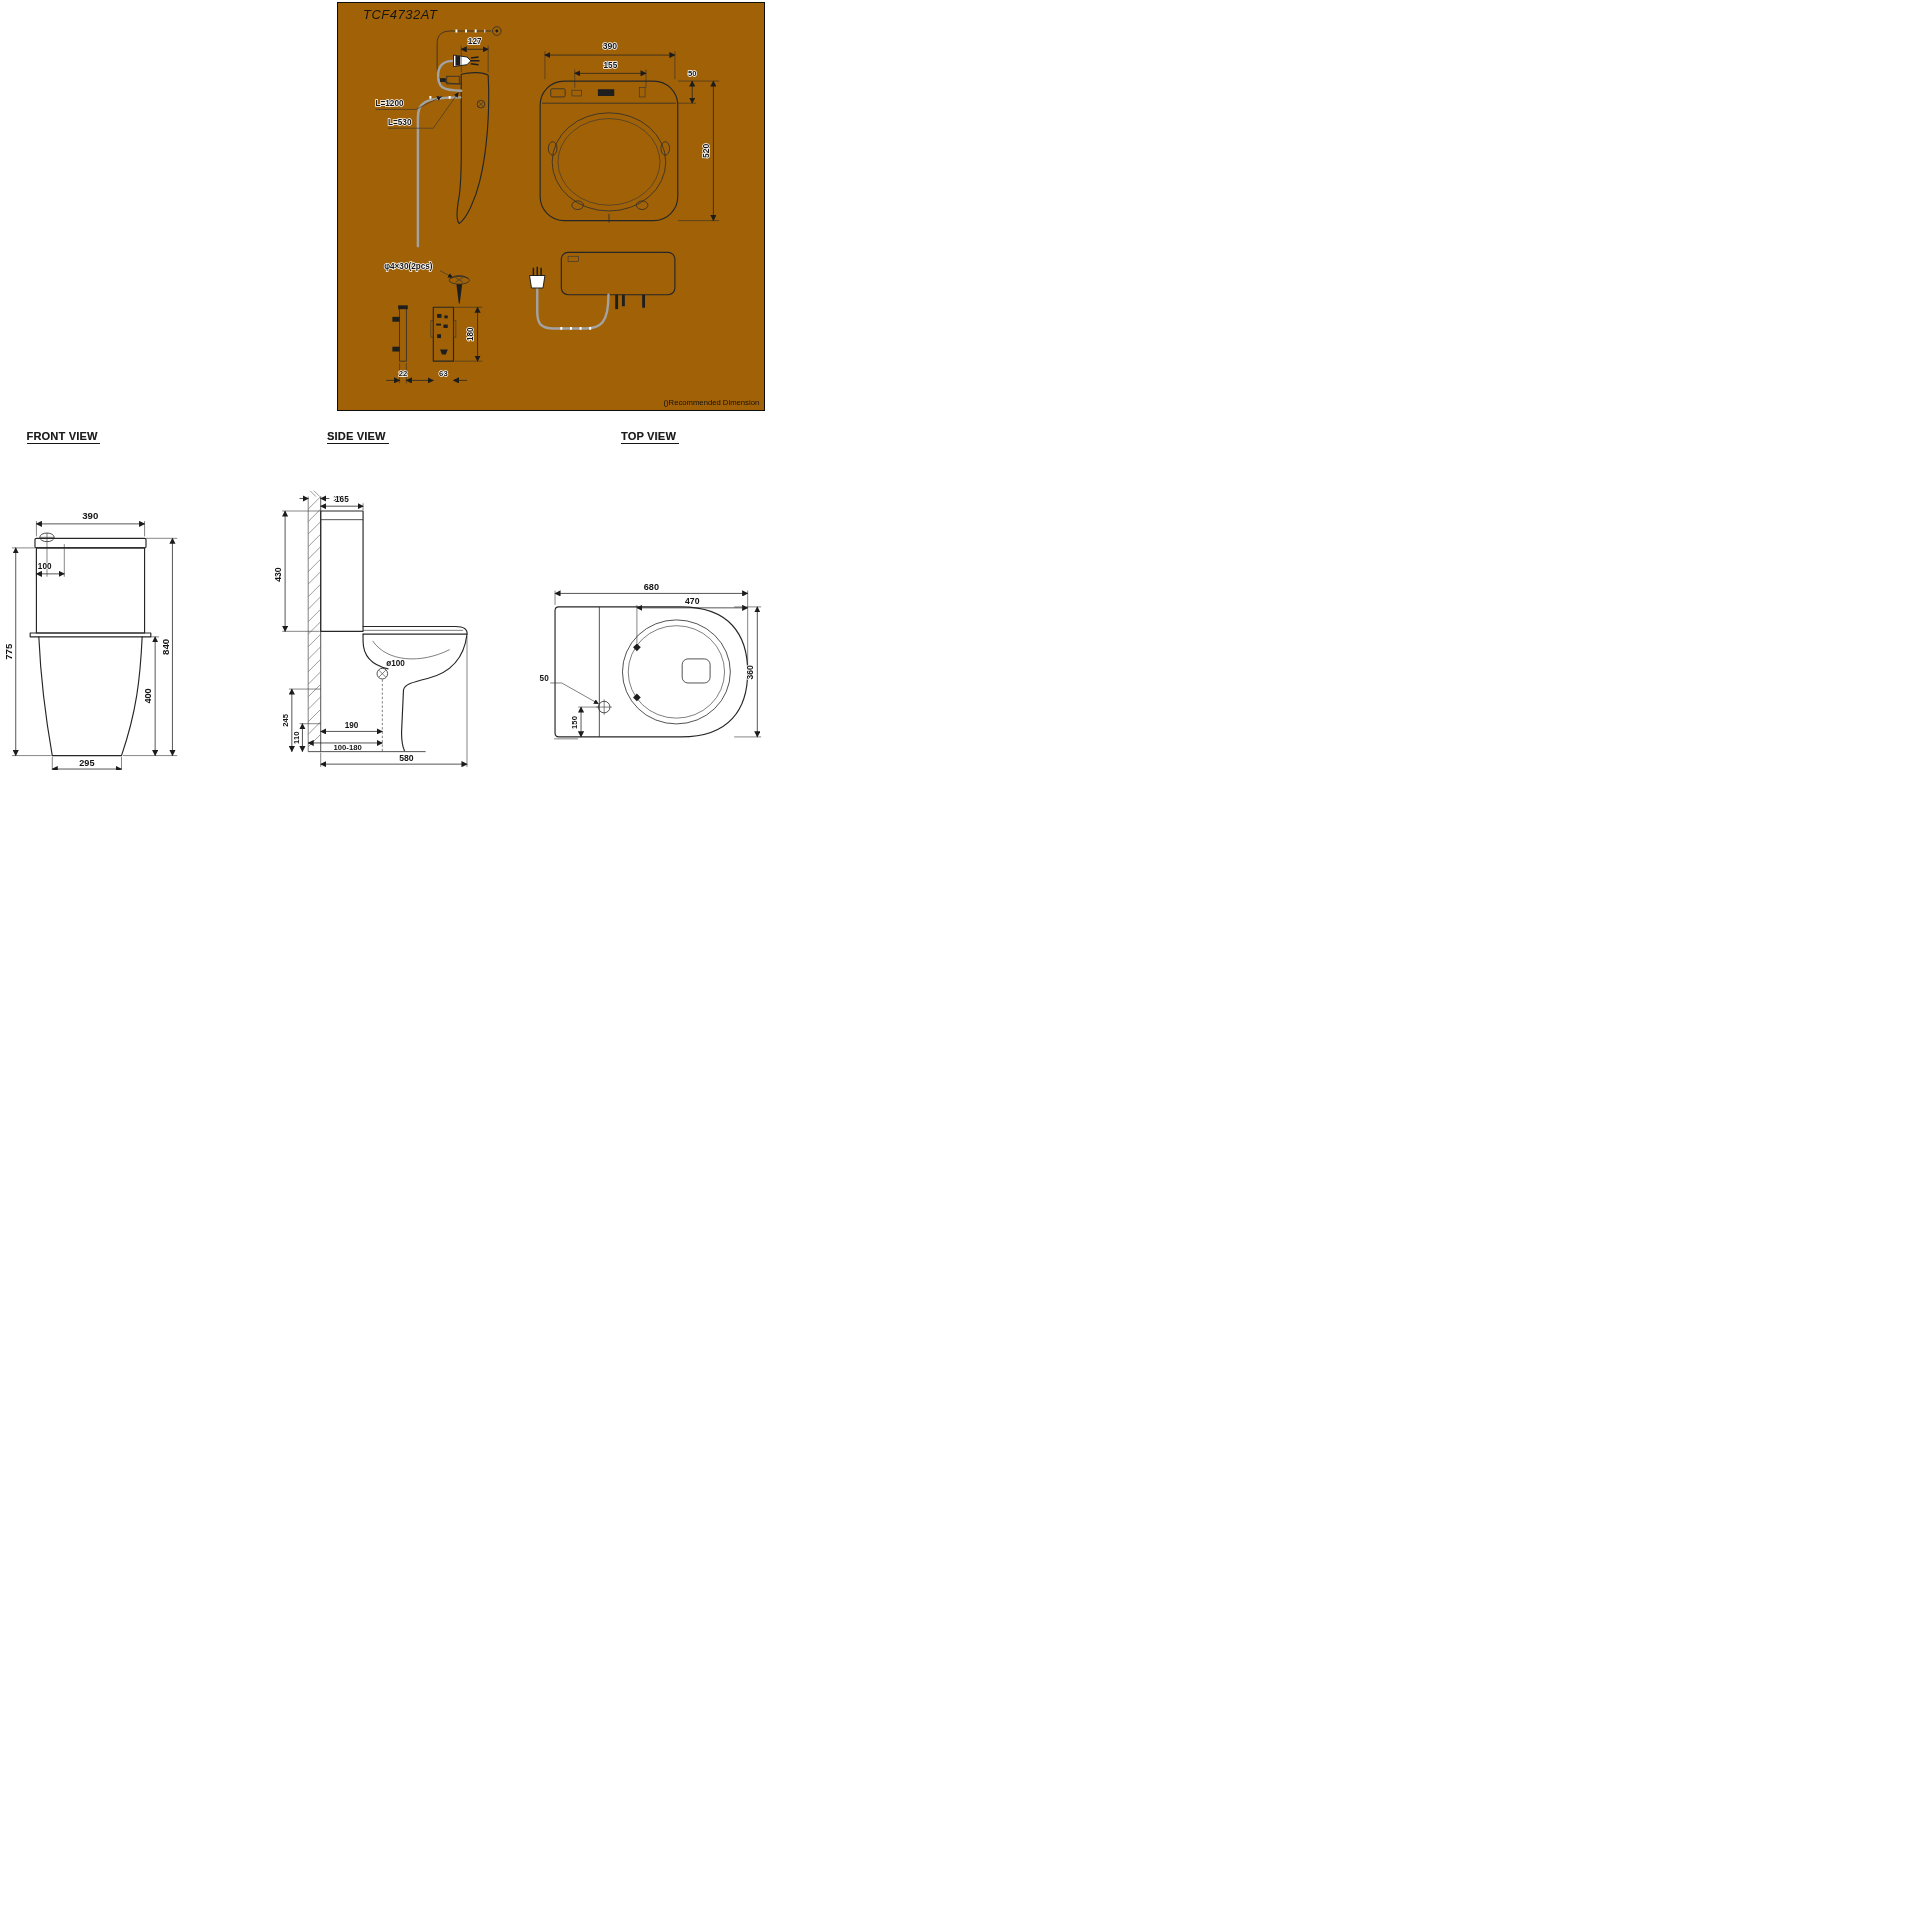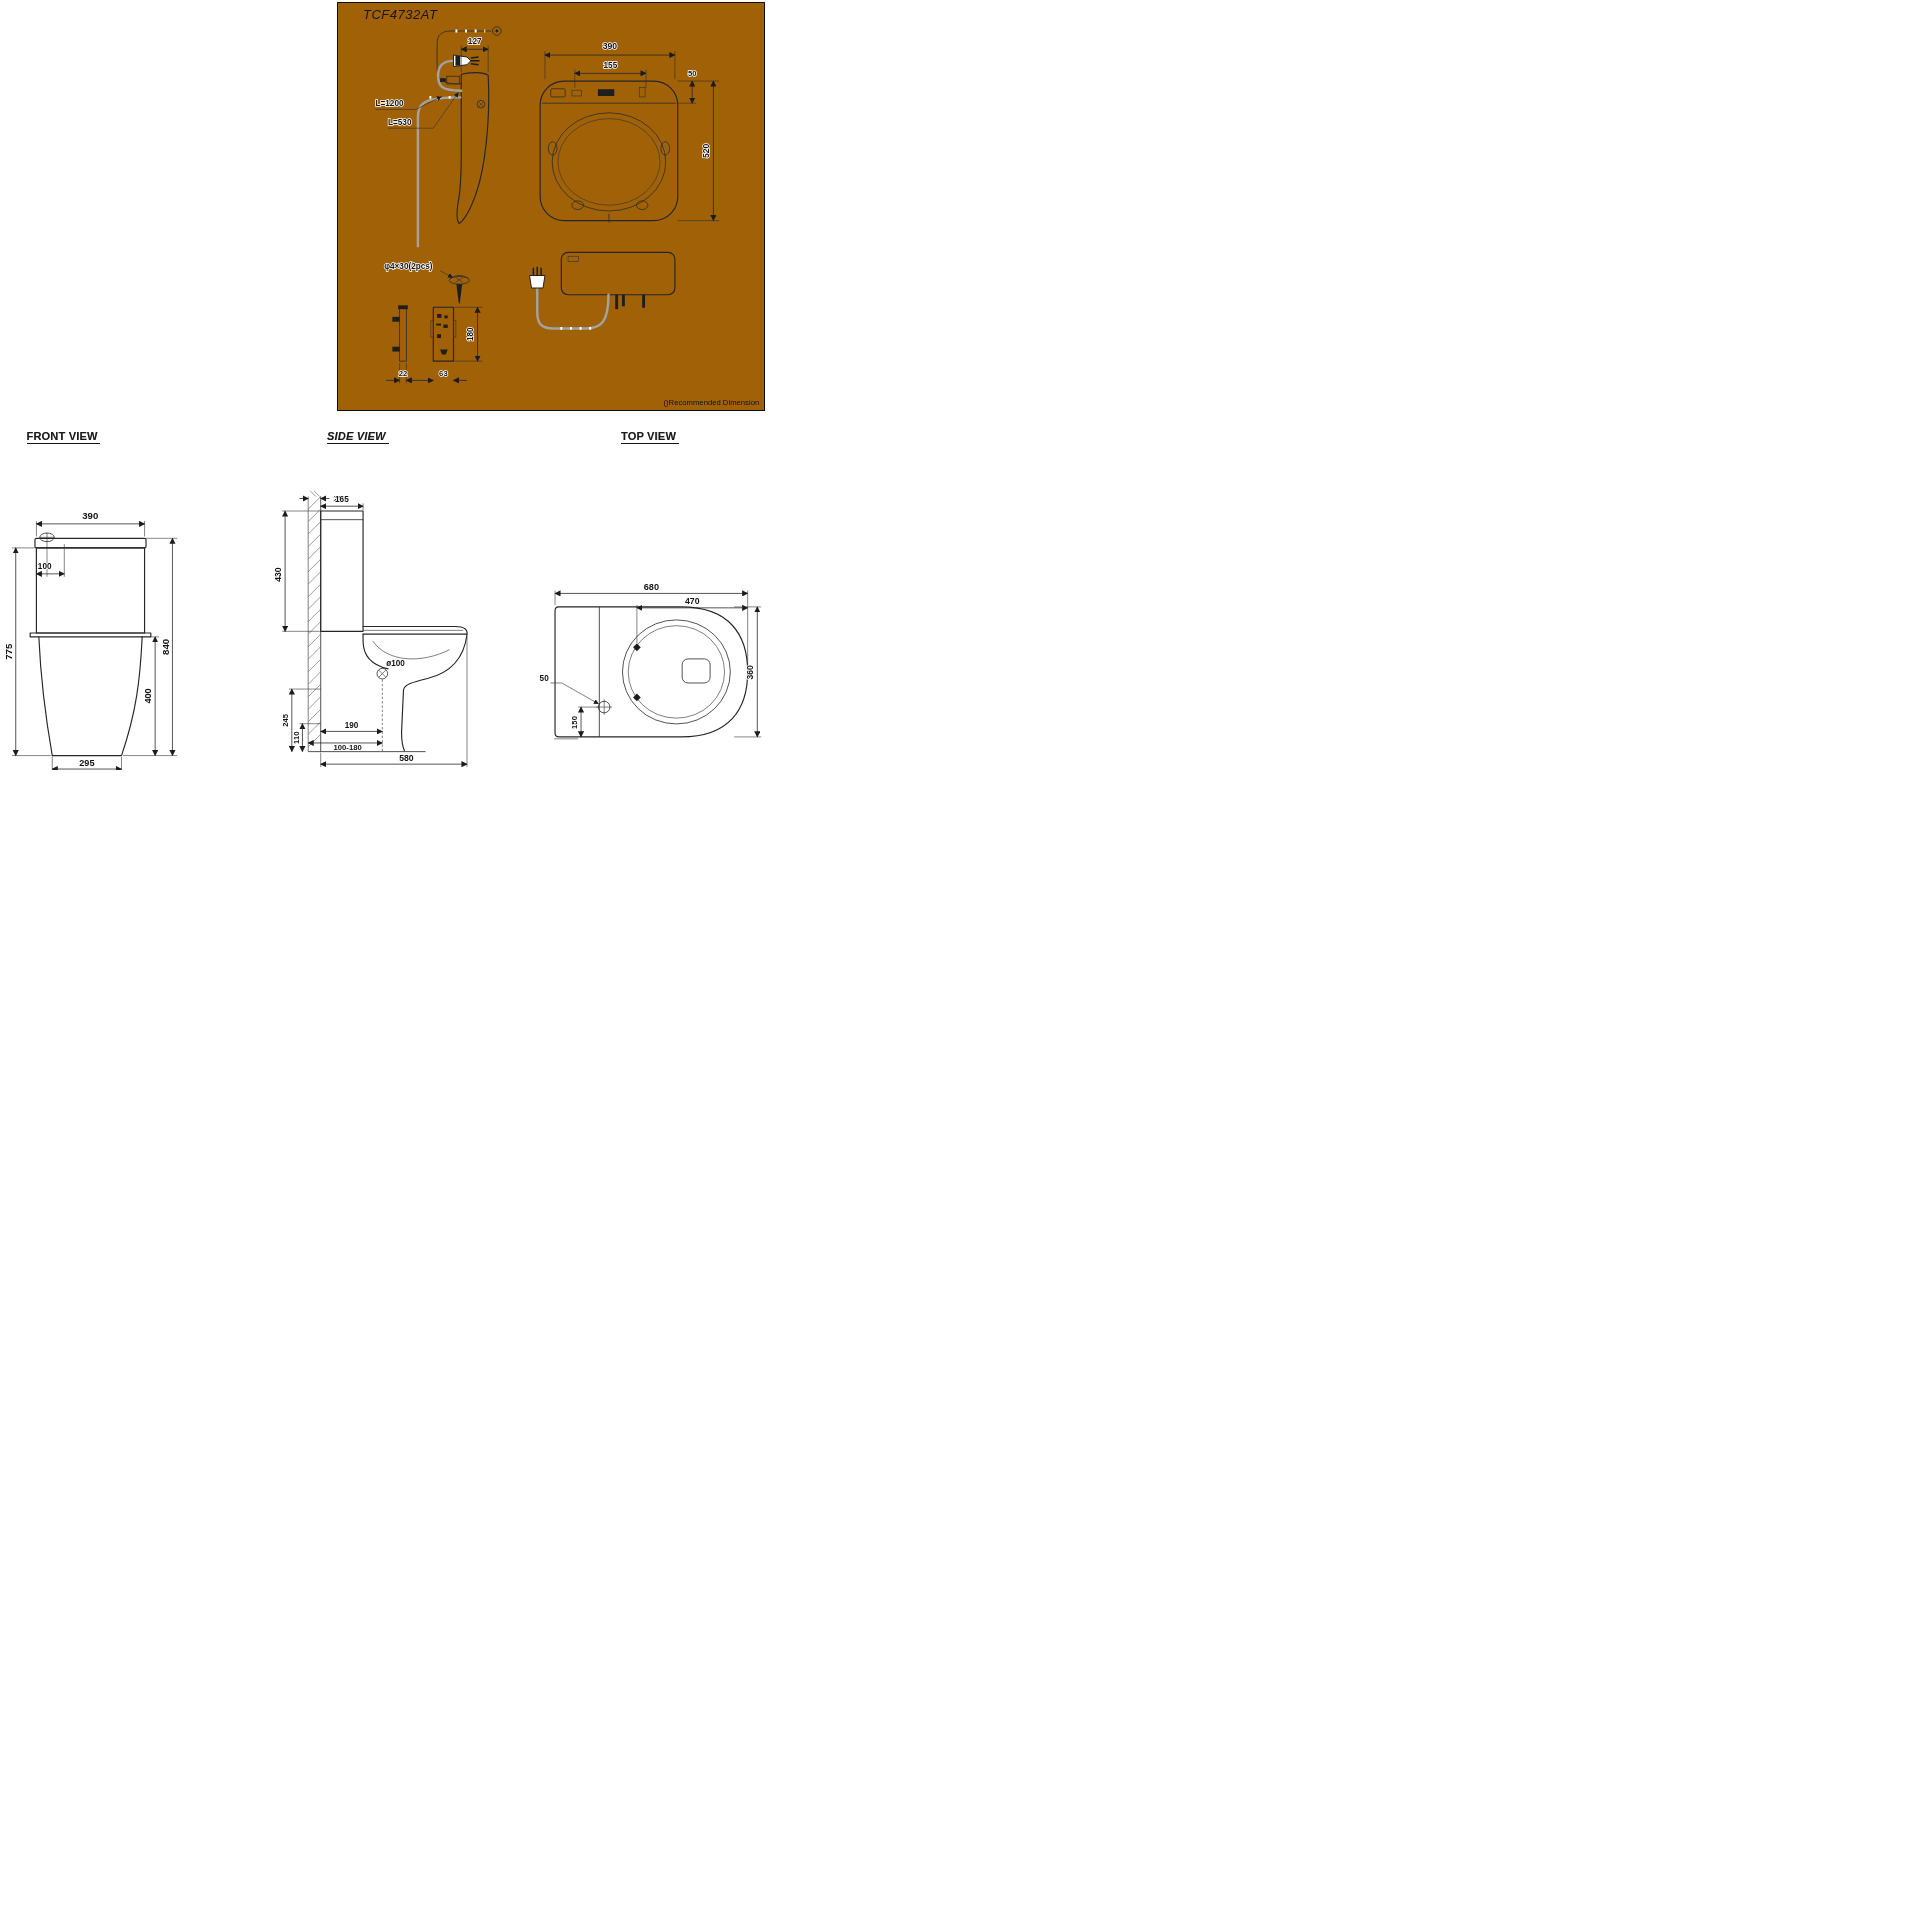--- a/index.html
+++ b/index.html
@@ -4,21 +4,21 @@
 <style>
   html,body{margin:0;padding:0;background:#ffffff;}
   .canvas{position:relative;width:770px;height:770px;background:#ffffff;overflow:hidden;
           font-family:"Liberation Sans",sans-serif;color:#141414;}
   .spec-box{position:absolute;left:337px;top:1.9px;width:426px;height:407px;border:1.9px solid #0d0d0d;background:#a16207;}
   .model-title{position:absolute;left:25px;top:3.9px;font-size:13px;font-style:italic;font-weight:400;
                letter-spacing:0.5px;color:#161616;}
   .note{position:absolute;right:4.8px;bottom:2.9px;font-size:7.7px;color:#111;margin-left:34px;}
   .vh{position:absolute;top:430px;font-size:11px;font-weight:800;letter-spacing:0.2px;color:#1b1b1b;
       border-bottom:1.4px solid #161616;padding:0 2.9px 1.4px 0;text-shadow:0.3px 0.3px 0 rgba(0,0,0,.4);}
-  .vh-front{left:26.5px;} .vh-side{left:327px;font-style:italic;} .vh-top{left:621px;}
+  .vh-front{left:26.5px;} .vh-side{left:327px;} .vh-top{left:621px;}
   svg{position:absolute;overflow:visible;}
   svg text{font-family:"Liberation Sans",sans-serif;font-weight:700;fill:#141414;
            paint-order:stroke fill;stroke:#ffffff;stroke-width:3px;}
   .out{stroke:#262626;stroke-width:2.4;fill:none;stroke-linecap:round;stroke-linejoin:round;}
   .mid{stroke:#2c2c2c;stroke-width:1.7;fill:none;}
   .thin{stroke:#333;stroke-width:1.3;fill:none;}
   .dim{stroke:#232323;stroke-width:1.6;fill:none;}
   .ext{stroke:#2c2c2c;stroke-width:1.2;fill:none;}
   .cord{stroke:#a3a3a3;stroke-width:5;fill:none;stroke-linecap:round;}
   .cordbreak{stroke:#ffffff;stroke-width:6;fill:none;stroke-dasharray:4 16;}

